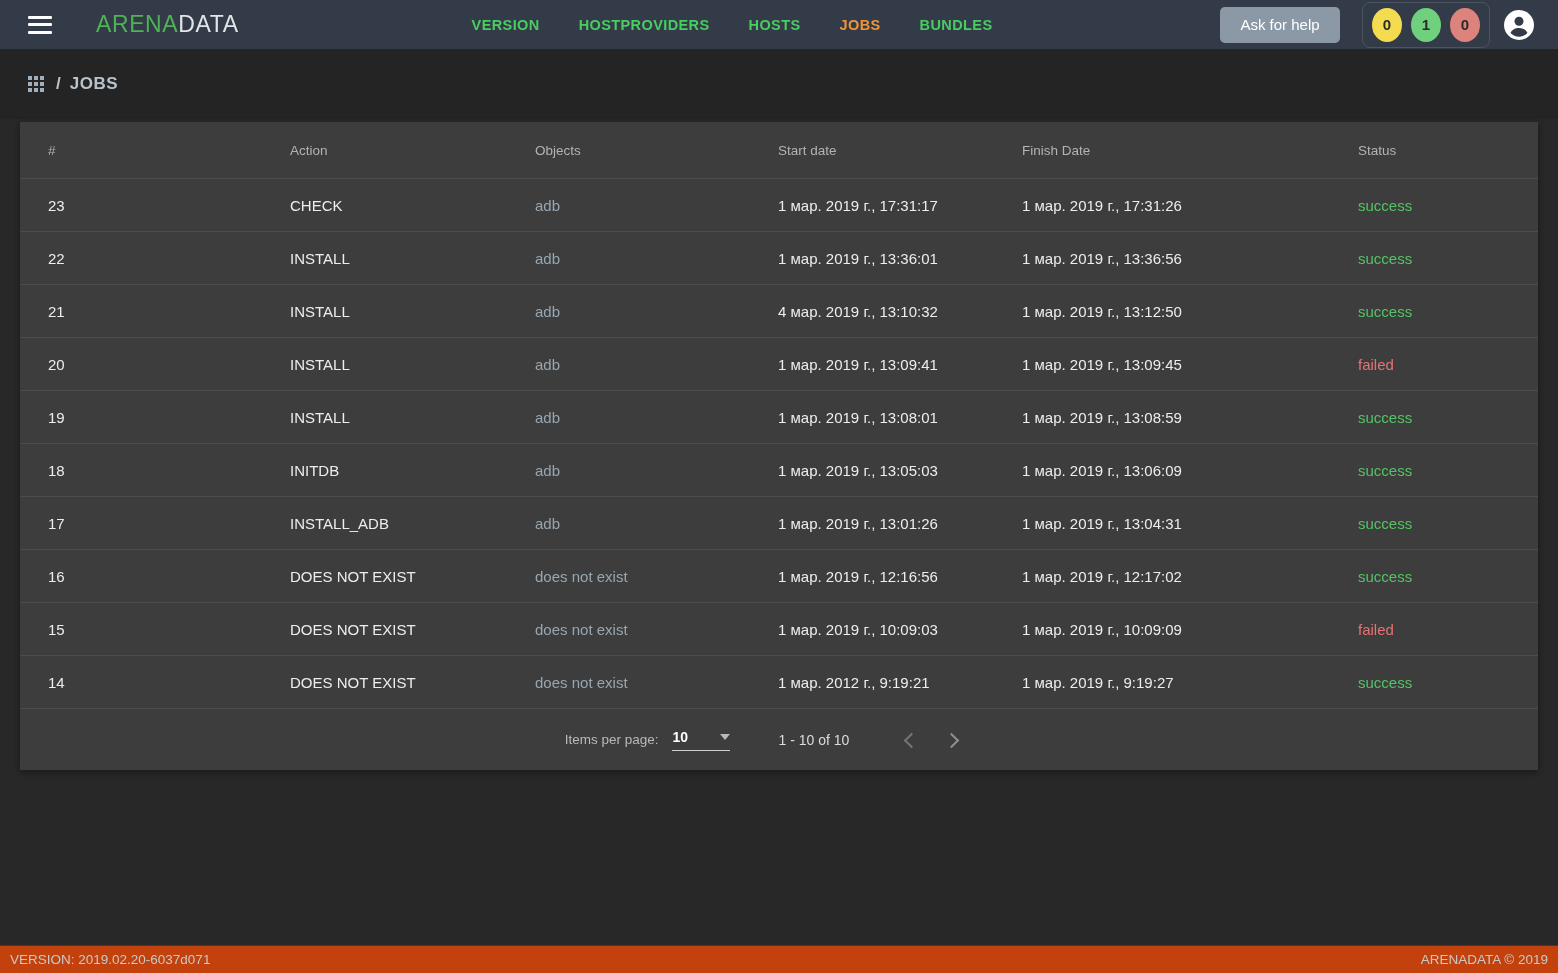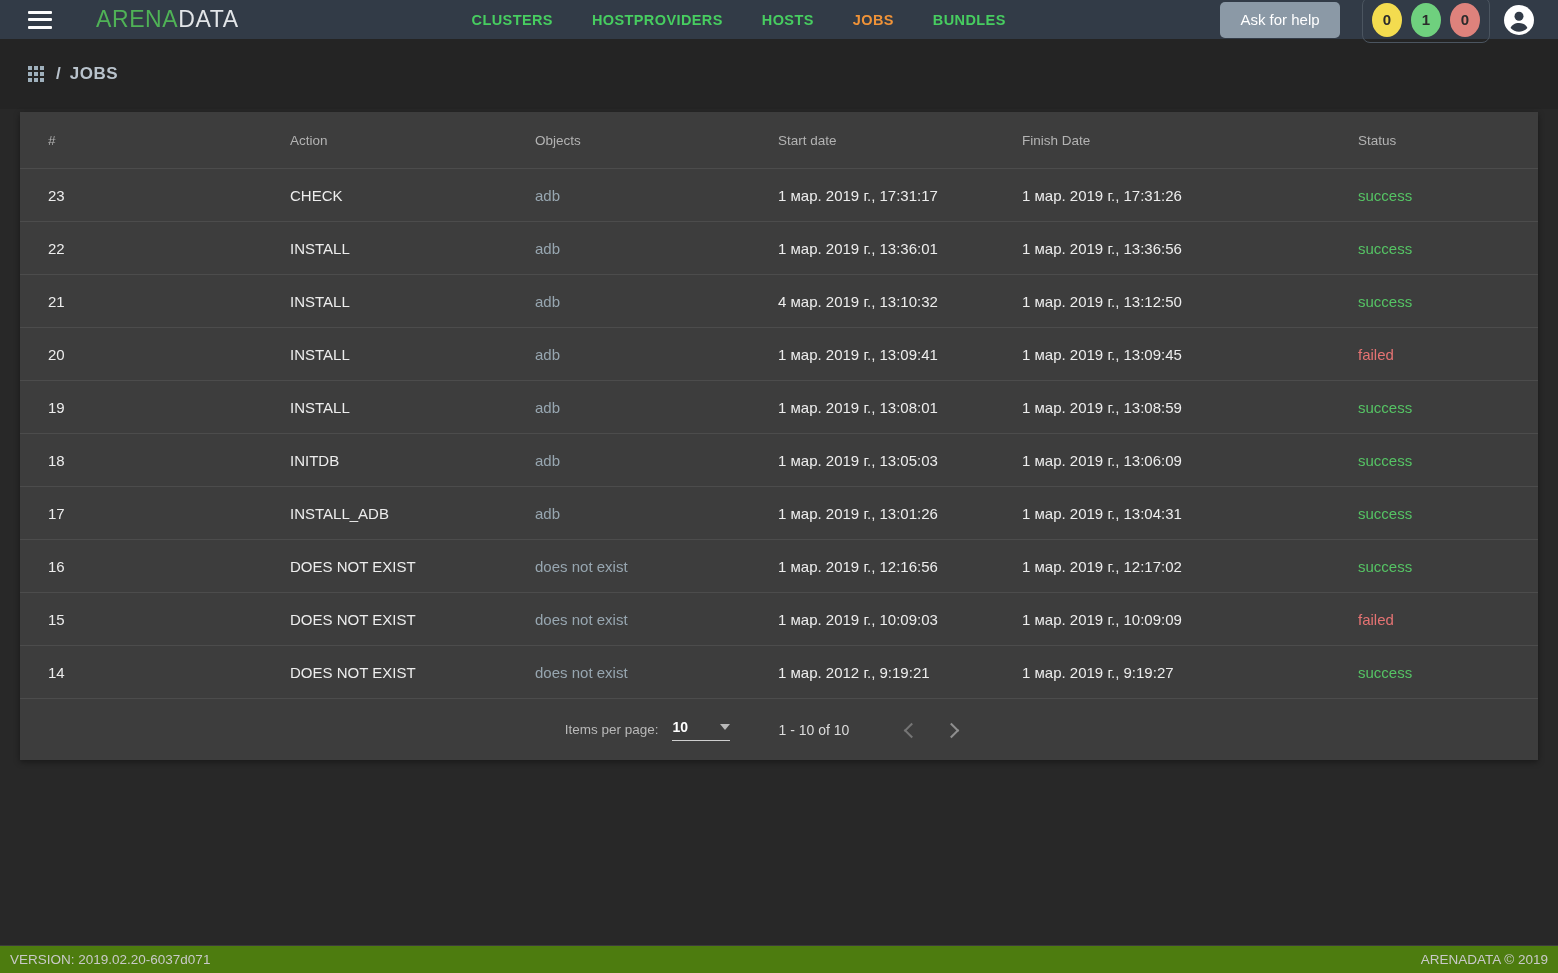--- a/index.html
+++ b/index.html
@@ -6,21 +6,21 @@
   html,body { width:1558px; height:973px; overflow:hidden; }
   body {
     font-family:"Liberation Sans", sans-serif;
     background:#282828;
     position:relative;
     color:#ededed;
   }
 
   
   .topnav {
-    height:39px; background:#323b47;
+    height:49px; background:#323b47;
     display:flex; align-items:center;
     padding:0 24px 0 16px;
   }
   .menu-btn {
     width:24px; height:18px; background:none; border:none; cursor:pointer;
     display:flex; flex-direction:column; justify-content:space-between;
     margin:0 0 0 12px;
   }
   .menu-btn span { display:block; height:3px; background:#fdfdfd; border-radius:1px; }
   .logo { margin-left:44px; font-size:23px; font-weight:500; letter-spacing:.6px; cursor:pointer; white-space:nowrap; }
@@ -99,39 +99,39 @@
     border-left:2px solid #8f8f8f; border-bottom:2px solid #8f8f8f;
   }
   .chev.prev { margin-left:48px; }
   .chev.prev::before { left:9px; transform:rotate(45deg); border-color:#757575; }
   .chev.next { margin-left:20px; }
   .chev.next::before { left:5px; transform:rotate(225deg); }
 
   
   .footer {
     position:absolute; left:0; right:0; bottom:0; height:28px;
-    background:#4d7c0f; border-top:1px solid #3c3c3c;
+    background:#c2410c; border-top:1px solid #3c3c3c;
     display:flex; align-items:center; justify-content:space-between;
     padding:0 10px; font-size:13.5px; color:#c9c9c9;
   }
 </style>
 </head>
 <body>
 
 <nav class="topnav">
   <button class="menu-btn" aria-label="menu">
     <span></span>
       <span></span>
       <span></span>
   </button>
   <div class="logo">
     <span class="p1">ARENA</span><span class="p2">DATA</span>
   </div>
   <div class="nav-links">
-      <a class="nav-link">CLUSTERS</a>
+      <a class="nav-link">VERSION</a>
       <a class="nav-link">HOSTPROVIDERS</a>
       <a class="nav-link">HOSTS</a>
       <a class="nav-link active">JOBS</a>
       <a class="nav-link">BUNDLES</a>
     </div>
   <div class="nav-right">
     <button class="help-btn">Ask for help</button>
     <div class="badge-group">
         <span class="badge" style="background: rgb(243, 220, 79);">0</span>
         <span class="badge" style="background: rgb(111, 208, 126);">1</span>

